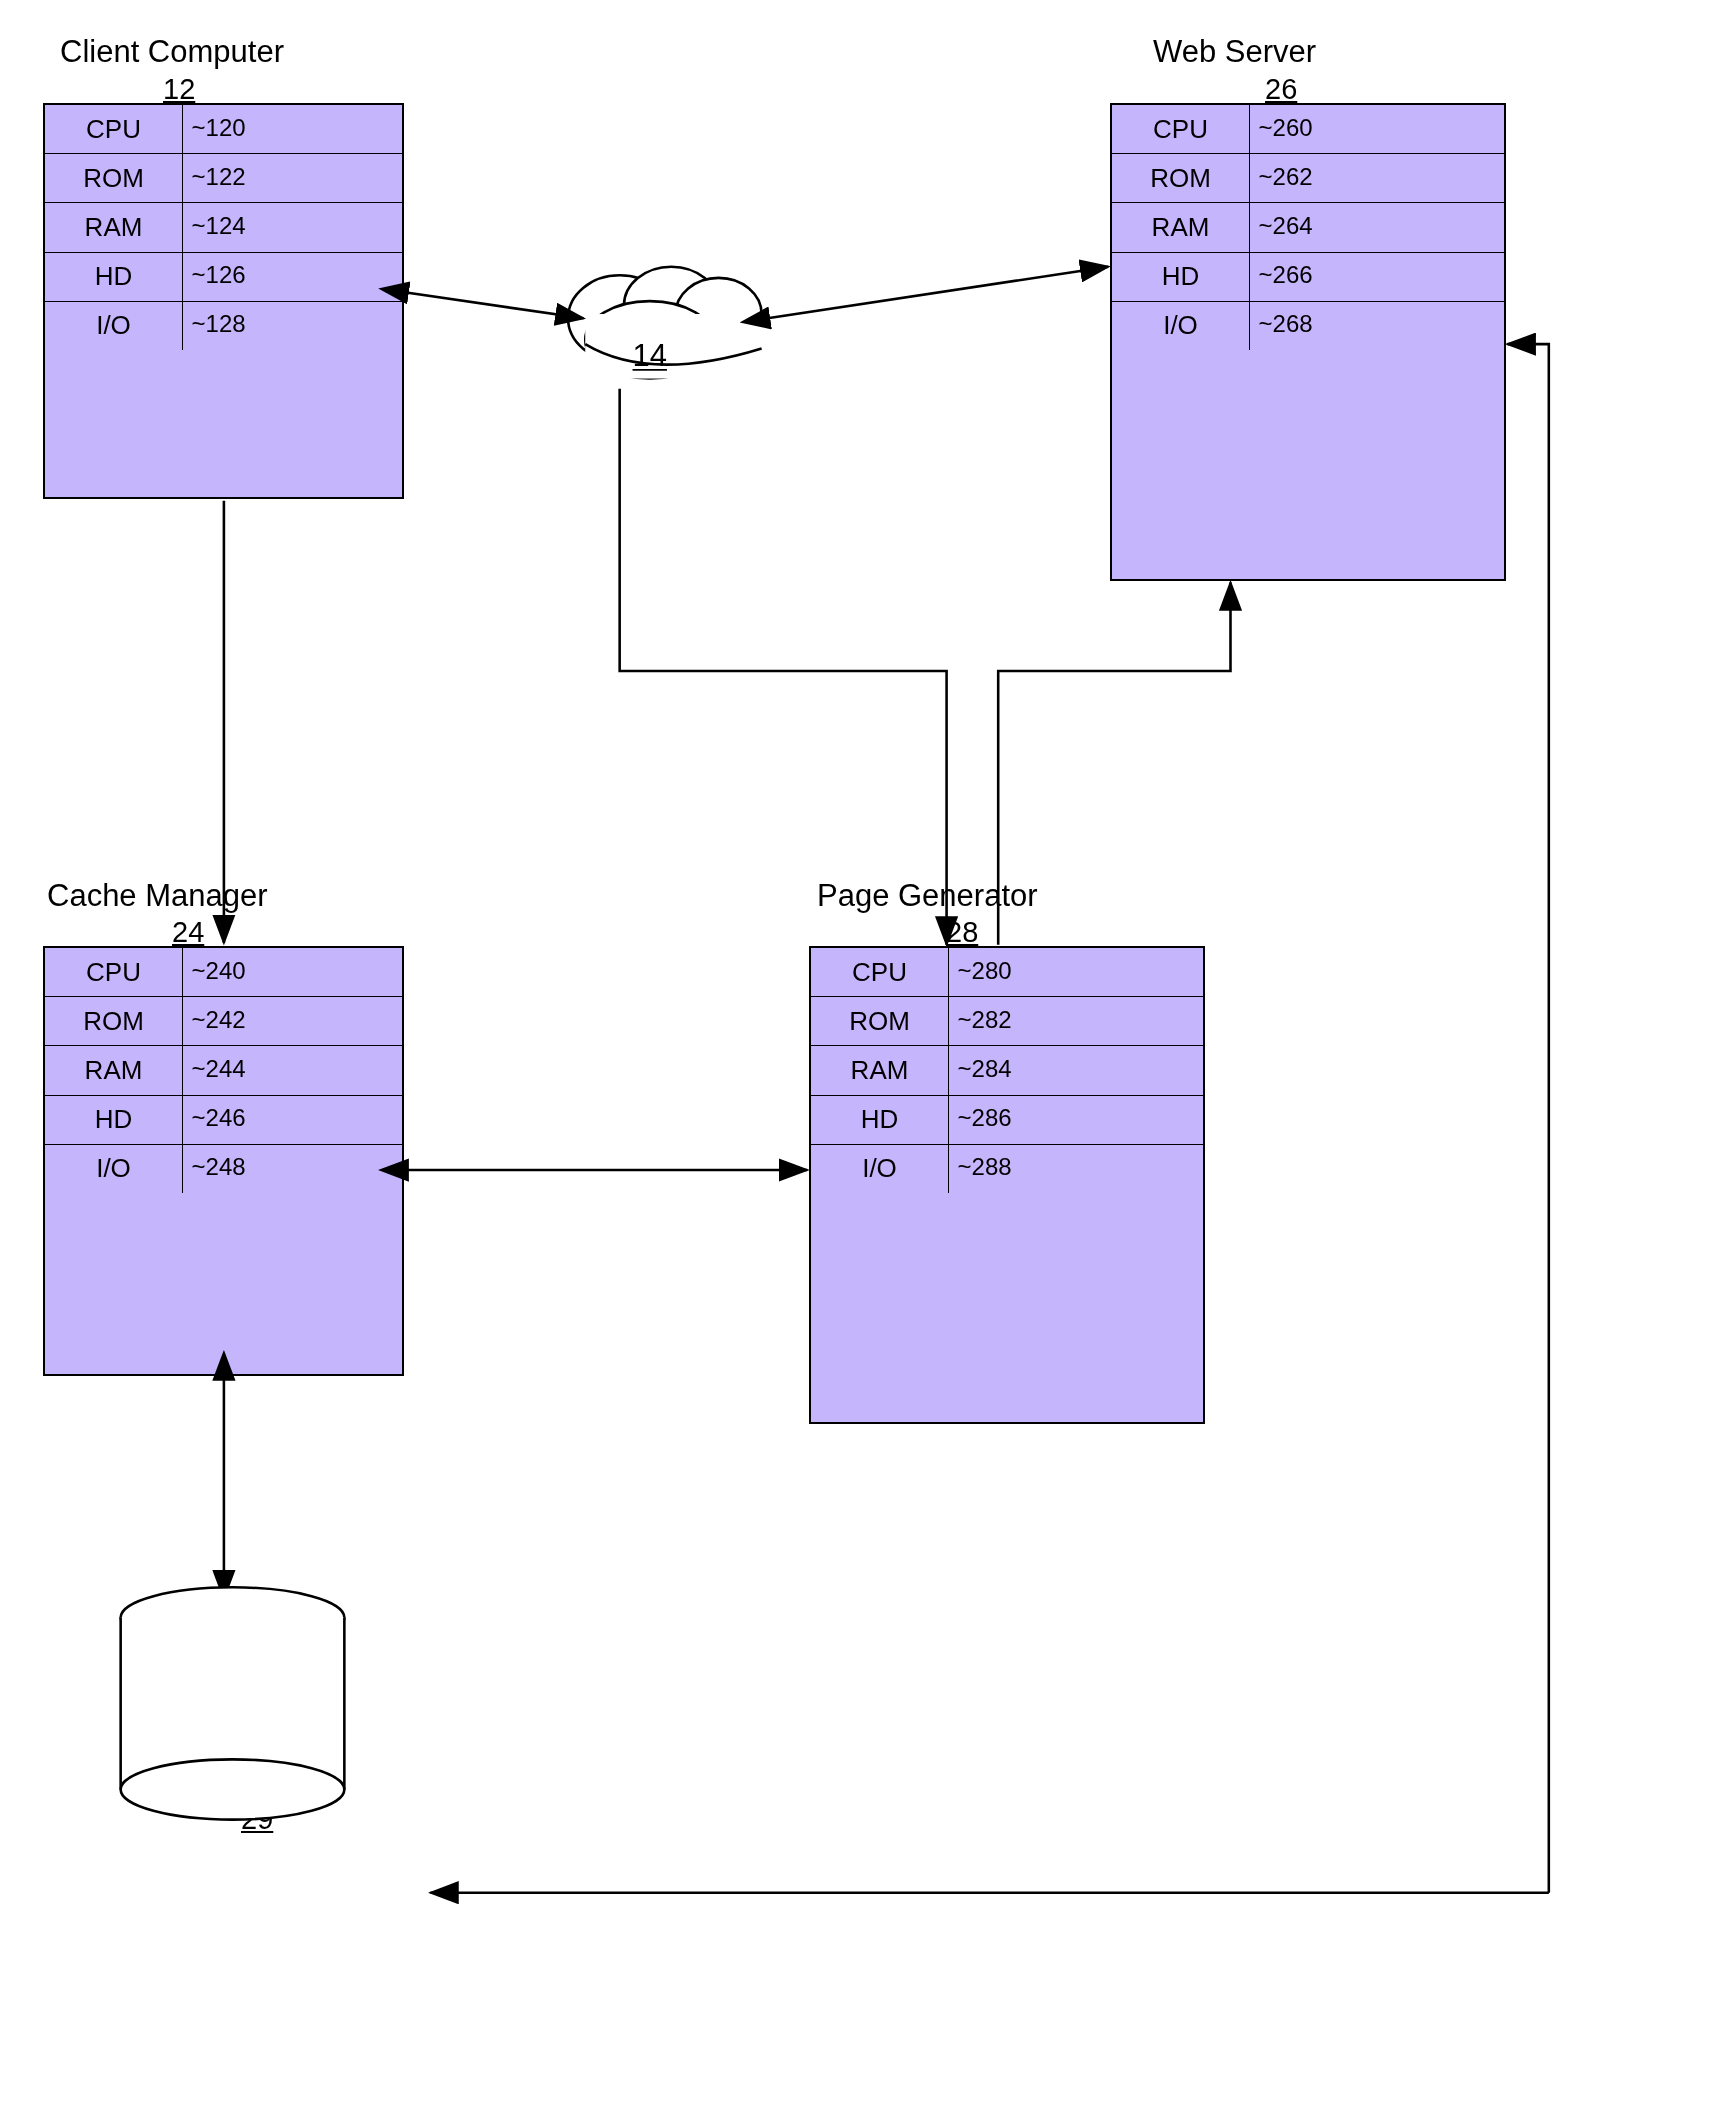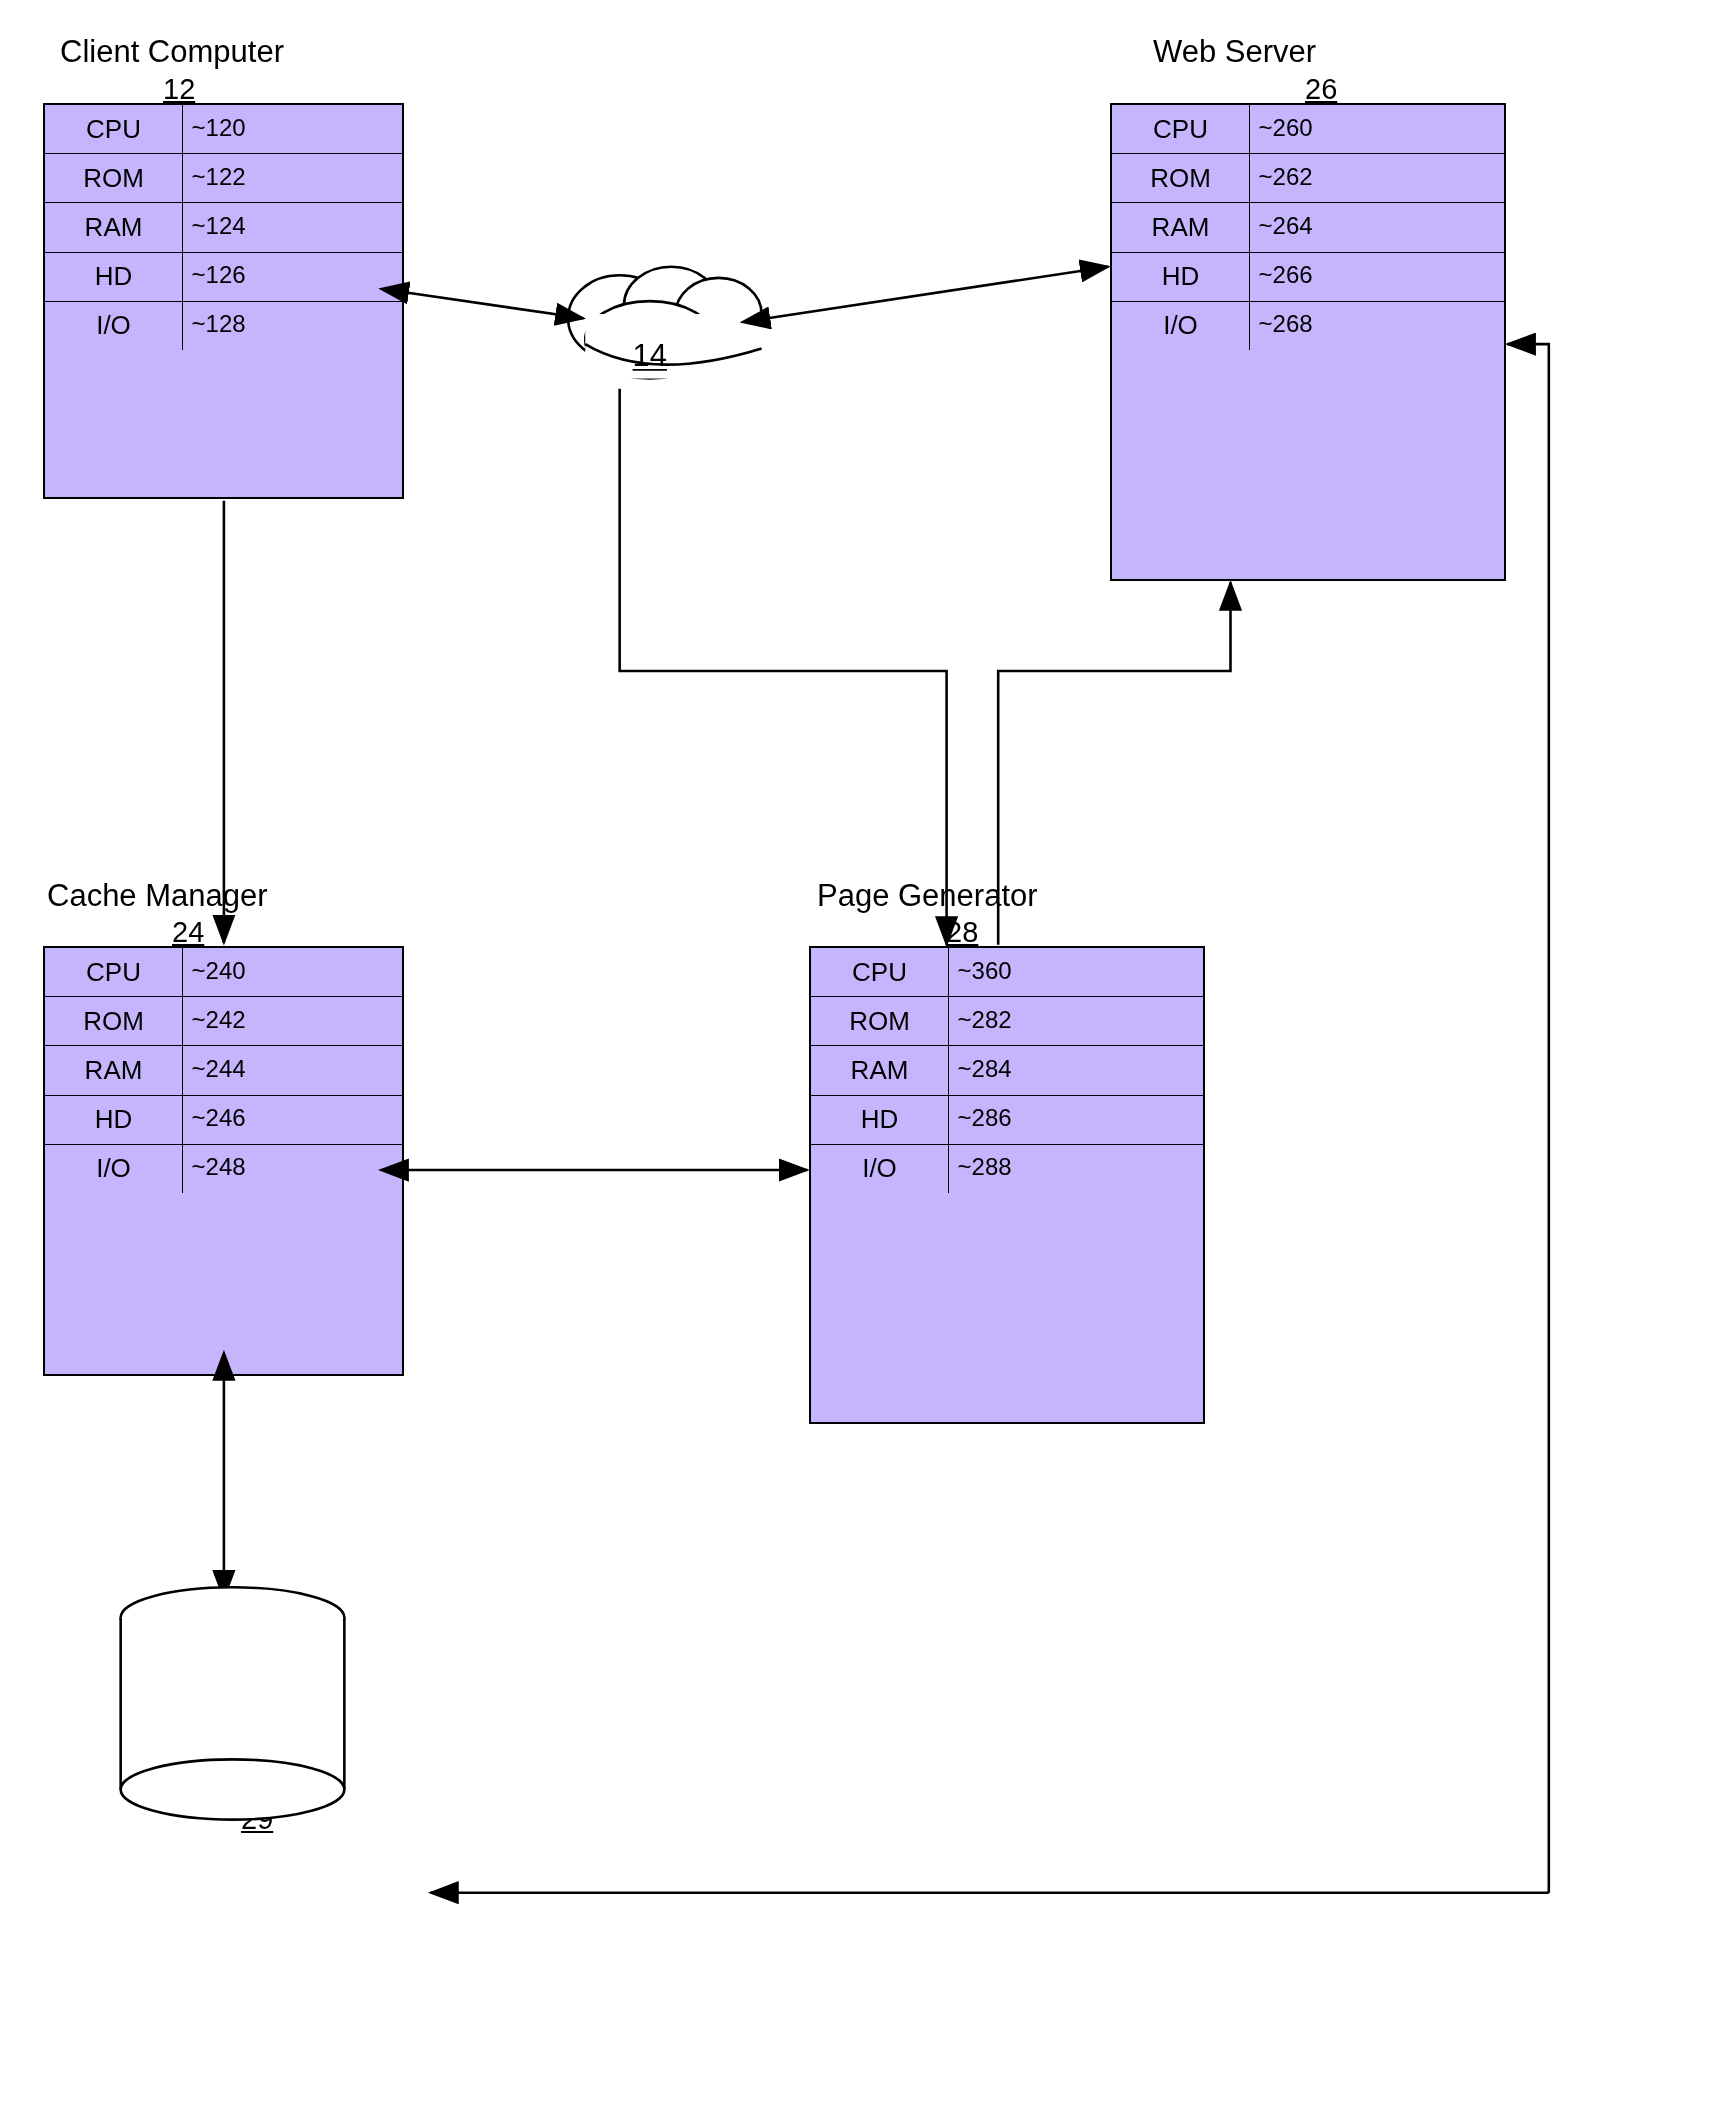--- a/index.html
+++ b/index.html
@@ -100,21 +100,21 @@
       <span class="comp-label">HD</span>
       <span class="comp-ref">~126</span>
     </div>
     <div class="comp-row">
       <span class="comp-label">I/O</span>
       <span class="comp-ref">~128</span>
     </div>
   </div>
 
   <div class="component-title" style="left:1153px; top:34px; font-size:31px;">Web Server</div>
-  <div class="component-number" style="left:1265px; top:73px;margin-left:40px;">26</div>
+  <div class="component-number" style="left:1265px; top:73px;">26</div>
   <div class="component-box" style="left:1110px; top:103px; width:396px; height:478px;">
     <div class="comp-row">
       <span class="comp-label">CPU</span>
       <span class="comp-ref">~260</span>
     </div>
     <div class="comp-row">
       <span class="comp-label">ROM</span>
       <span class="comp-ref">~262</span>
     </div>
     <div class="comp-row">
@@ -154,21 +154,21 @@
       <span class="comp-label">I/O</span>
       <span class="comp-ref">~248</span>
     </div>
   </div>
 
   <div class="component-title" style="left:817px; top:878px; font-size:31px;">Page Generator</div>
   <div class="component-number" style="left:946px; top:916px;">28</div>
   <div class="component-box" style="left:809px; top:946px; width:396px; height:478px;">
     <div class="comp-row">
       <span class="comp-label">CPU</span>
-      <span class="comp-ref">~360</span>
+      <span class="comp-ref">~280</span>
     </div>
     <div class="comp-row">
       <span class="comp-label">ROM</span>
       <span class="comp-ref">~282</span>
     </div>
     <div class="comp-row">
       <span class="comp-label">RAM</span>
       <span class="comp-ref">~284</span>
     </div>
     <div class="comp-row">

